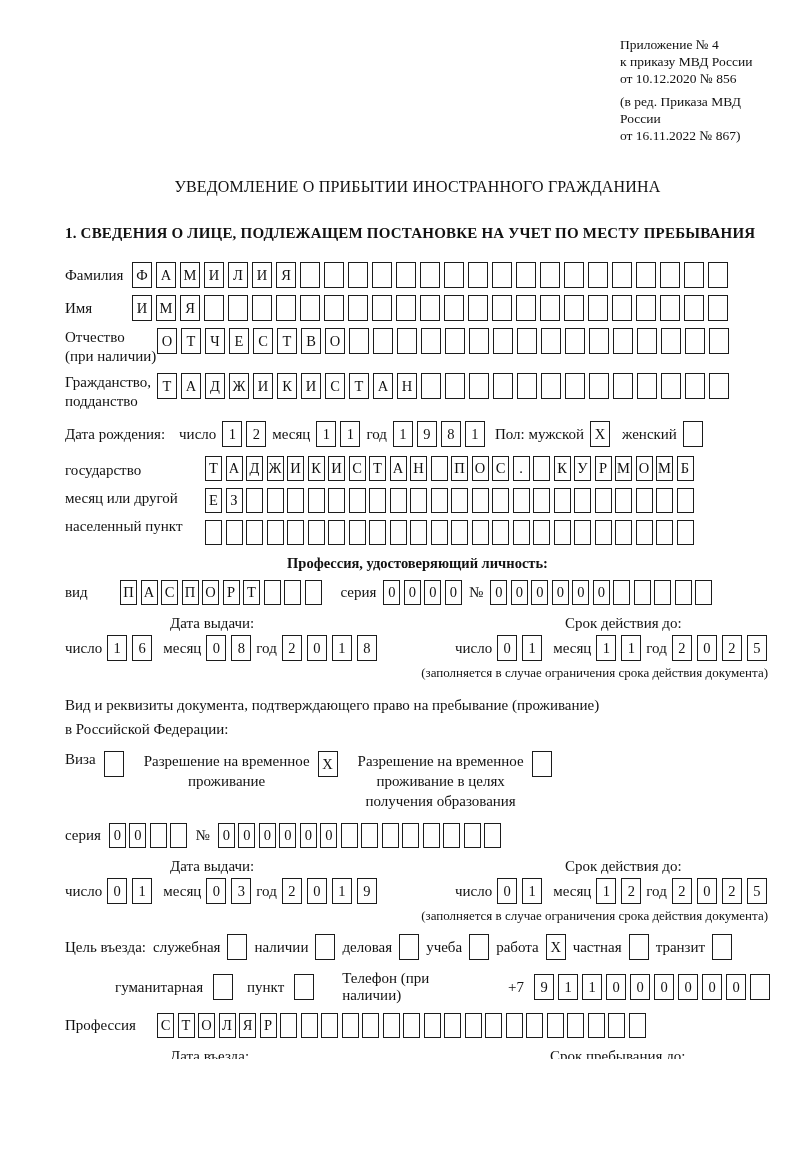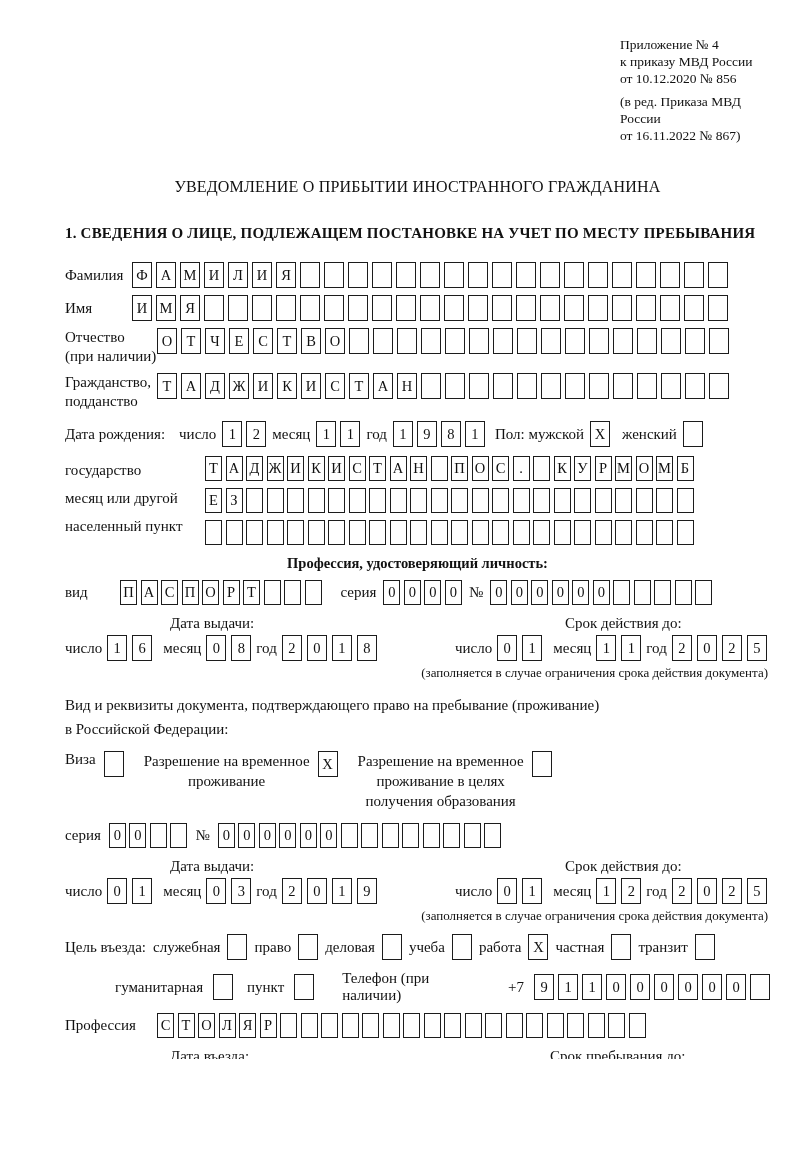--- a/index.html
+++ b/index.html
@@ -512,21 +512,21 @@
     </div>
   </div>
   <div class="smallnote">(заполняется в случае ограничения срока действия документа)</div>
 
   <div class="row" style="gap:7px; margin-top:10px">
     <span>Цель въезда:</span>
     <span>служебная</span>
     <span class="boxes">
         <span class="cell"></span>
       </span>
-    <span>право</span>
+    <span>наличии</span>
     <span class="boxes">
         <span class="cell"></span>
       </span>
     <span>деловая</span>
     <span class="boxes">
         <span class="cell"></span>
       </span>
     <span>учеба</span>
     <span class="boxes">
         <span class="cell"></span>

